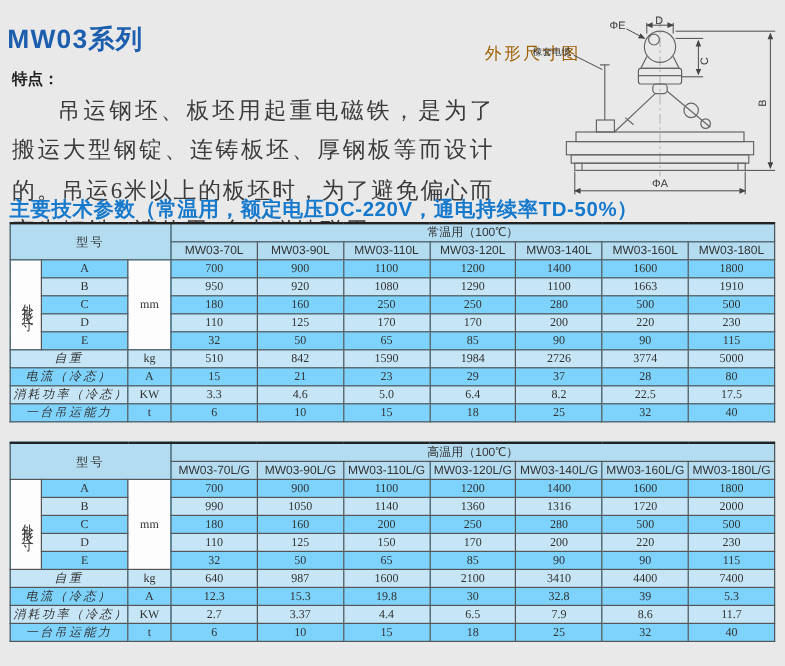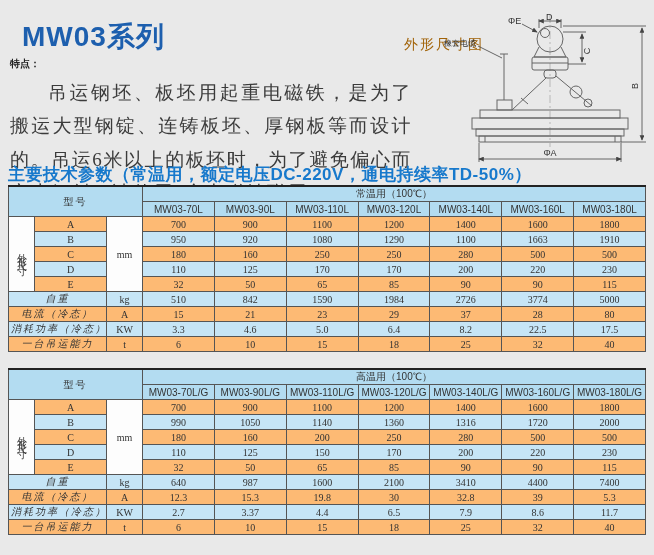--- a/index.html
+++ b/index.html
@@ -12,27 +12,27 @@
   }
   *{margin:0;padding:0;box-sizing:border-box;}
   html,body{width:654px;height:555px;}
   body{
     position:relative;
     background:#e9e9e9;
     font-family:"Liberation Sans",sans-serif;
     overflow:hidden;
   }
   .title{
-    position:absolute;left:22px;top:18px;
-    font-size:28px;font-weight:bold;color:var(--accent);
+    position:absolute;left:6px;top:18px;
+    font-size:22px;font-weight:bold;color:var(--accent);
     letter-spacing:1px;
   }
   .features-label{
     position:absolute;left:10px;top:57px;
-    font-size:10px;font-weight:bold;color:#222;
+    font-size:13px;font-weight:bold;color:#222;
   }
   .para{
     position:absolute;left:10px;top:76px;width:402px;
     font-family:"Liberation Serif",serif;
     font-size:19px;color:#3b3b3b;line-height:1.75;
     text-align:justify;text-indent:2em;letter-spacing:1.5px;
   }
   .params-title{
     position:absolute;left:8px;top:163px;
     font-size:17px;font-weight:bold;color:var(--link);
@@ -43,21 +43,21 @@
     font-size:14px;color:#a16207;letter-spacing:2px;
   }
   .diagram{position:absolute;left:438px;top:12px;}
   .diagram svg text{font-family:"Liberation Sans",sans-serif;fill:#333;}
 
   table.spec{
     position:absolute;left:8px;width:638px;
     border-collapse:collapse;table-layout:fixed;
     border:1px solid var(--line);
     border-top:2px solid var(--heavy);
-    background:#fdba74;
+    background:#7dd3fc;
   }
   #table-0{top:185px;}
   #table-1{top:368px;}
   table.spec th,table.spec td{
     border:1px solid var(--line);
     text-align:center;vertical-align:middle;
     font-size:10px;color:#333;
     height:15px;padding:0 2px;overflow:hidden;white-space:nowrap;
   }
   table.spec thead th{background:var(--header-fill);}

